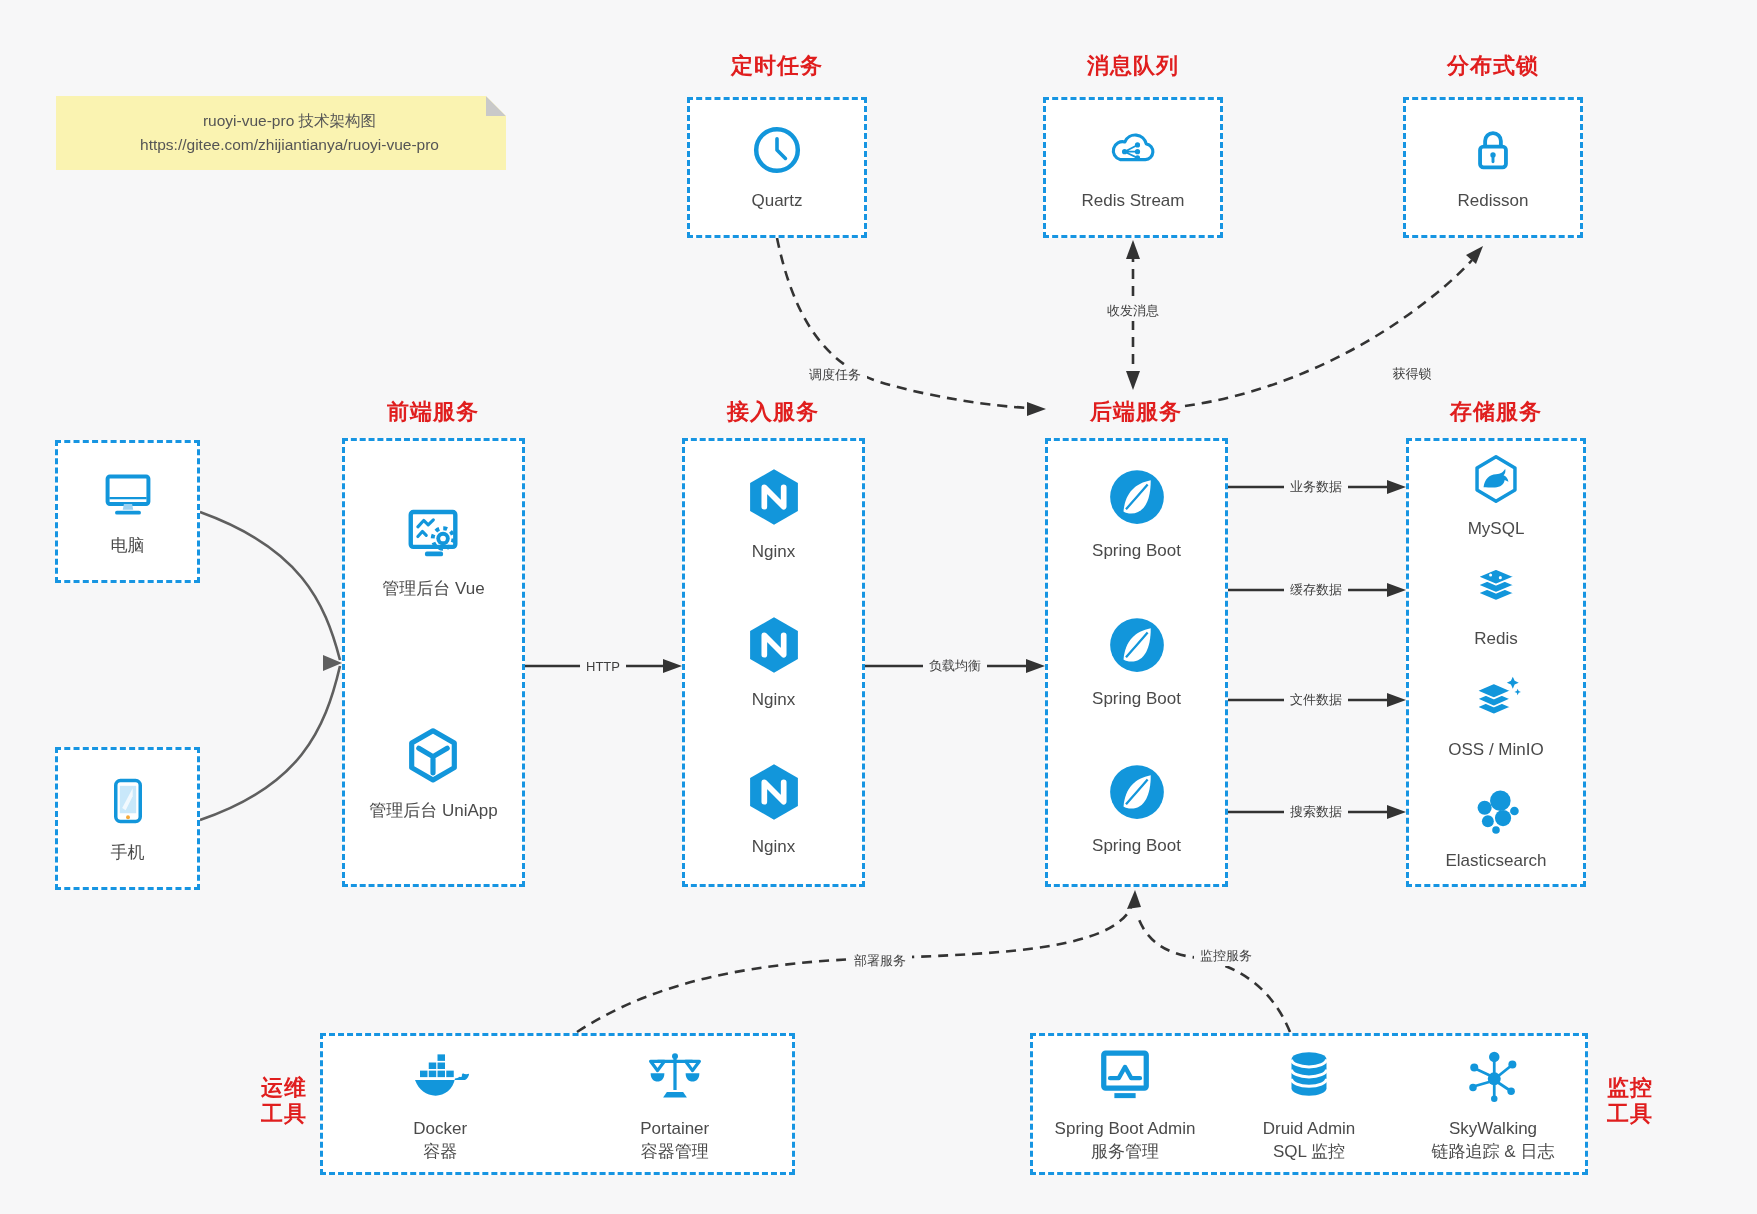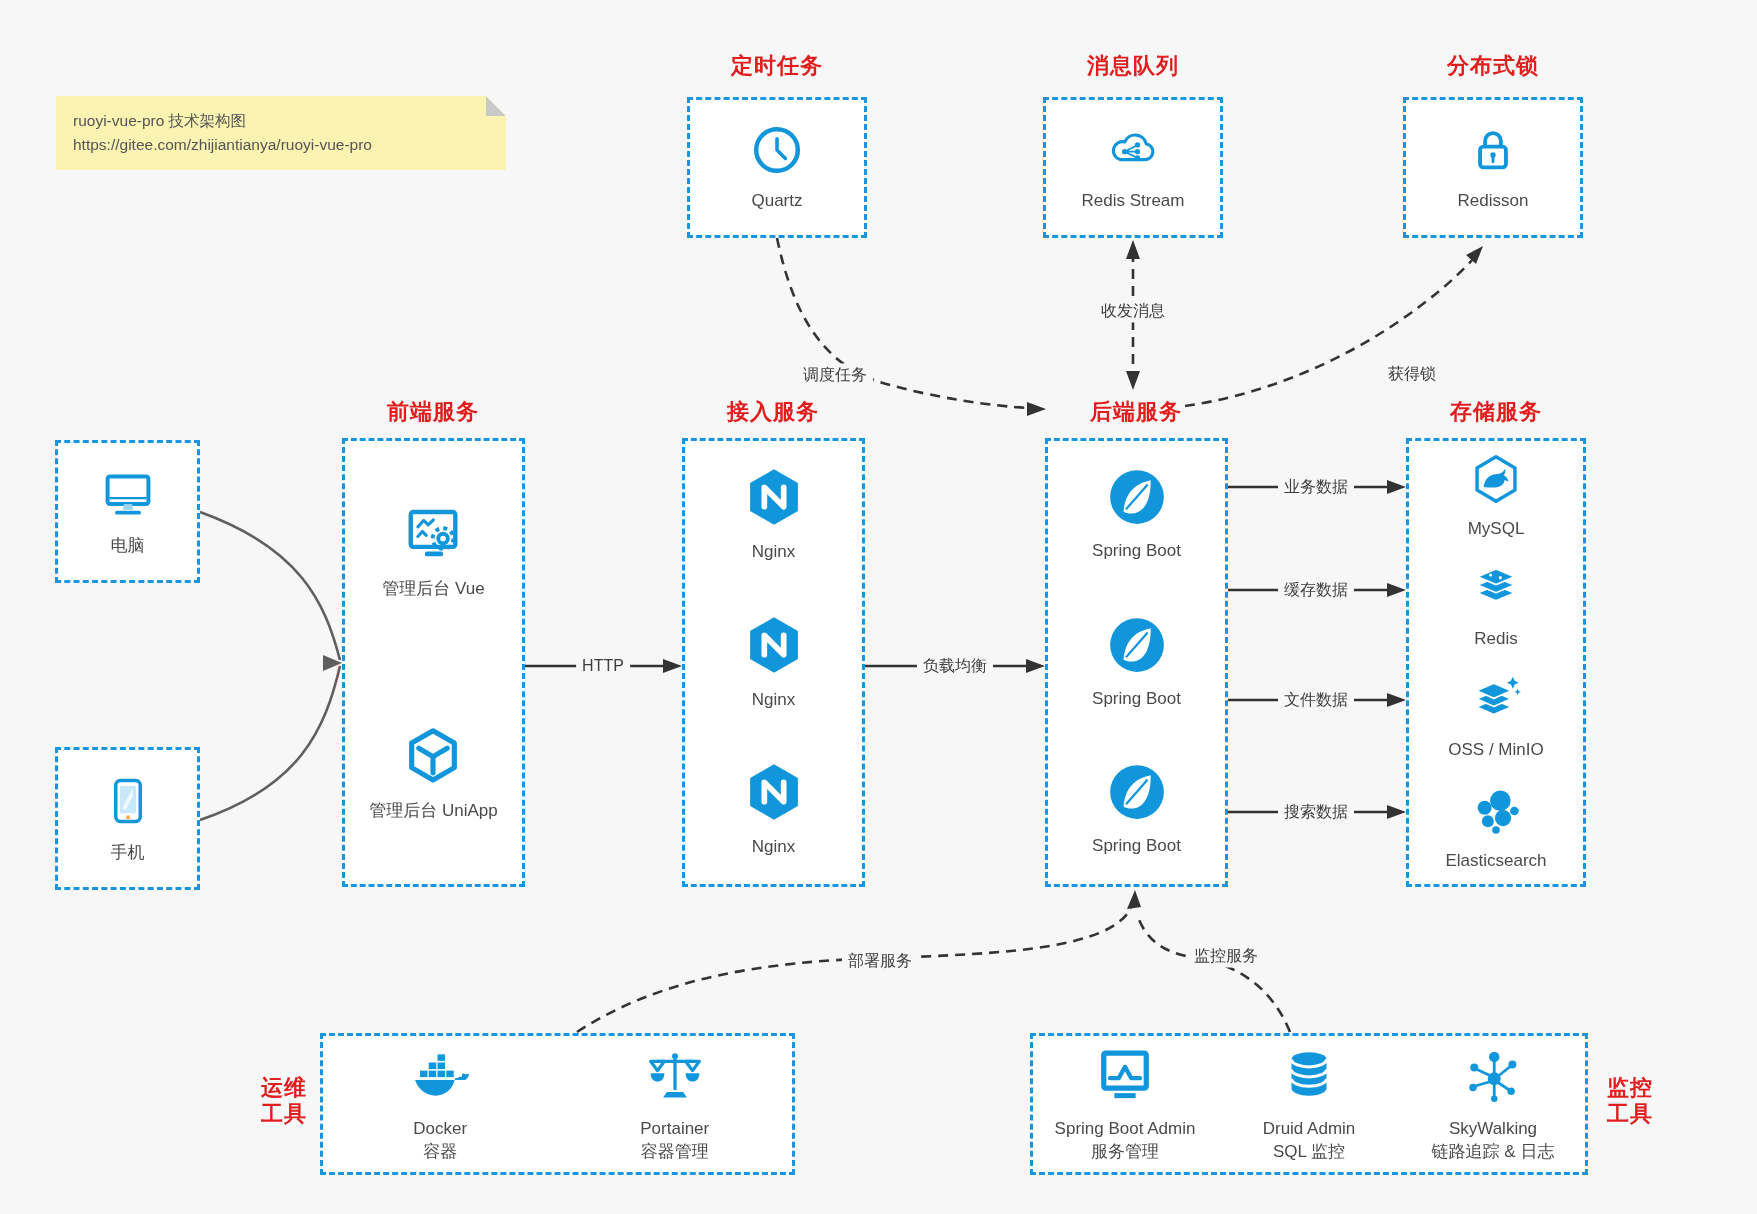--- a/index.html
+++ b/index.html
@@ -18,26 +18,27 @@
   .item{display:flex;flex-direction:column;align-items:center;gap:13px;text-align:center;}
   .item .ic{display:block;}
   .lbl{font-size:17px;color:#4a4a4a;line-height:1.32;white-space:nowrap;}
   .gtitle{
     position:absolute;z-index:3;transform:translateX(-50%);color:#e01e1e;font-weight:bold;
     font-size:22px;letter-spacing:1px;white-space:nowrap;line-height:1.2;
   }
   .gtitle.vert{white-space:normal;width:50px;text-align:center;}
   .elabel{
     position:absolute;z-index:3;transform:translate(-50%,-50%);background:#f7f7f8;
-    color:#3e3e3e;font-size:16px;padding:1px 6px;white-space:nowrap;
+    color:#3e3e3e;font-size:13px;padding:1px 6px;white-space:nowrap;
   }
   .note{
     position:absolute;z-index:2;background:#faf3b1;box-sizing:border-box;
     padding:13px 0 0 17px;font-size:15.5px;color:#555;
     clip-path:polygon(0 0,calc(100% - 20px) 0,100% 20px,100% 100%,0 100%);
+    text-align:center;
   }
   .note-line{line-height:24px;white-space:nowrap;}
   .fold{position:absolute;right:0;top:0;width:20px;height:20px;background:#c9c9c9;
     clip-path:polygon(0 0,100% 100%,0 100%);}
 </style>
 </head>
 <body>
 
 <div class="canvas">
 

